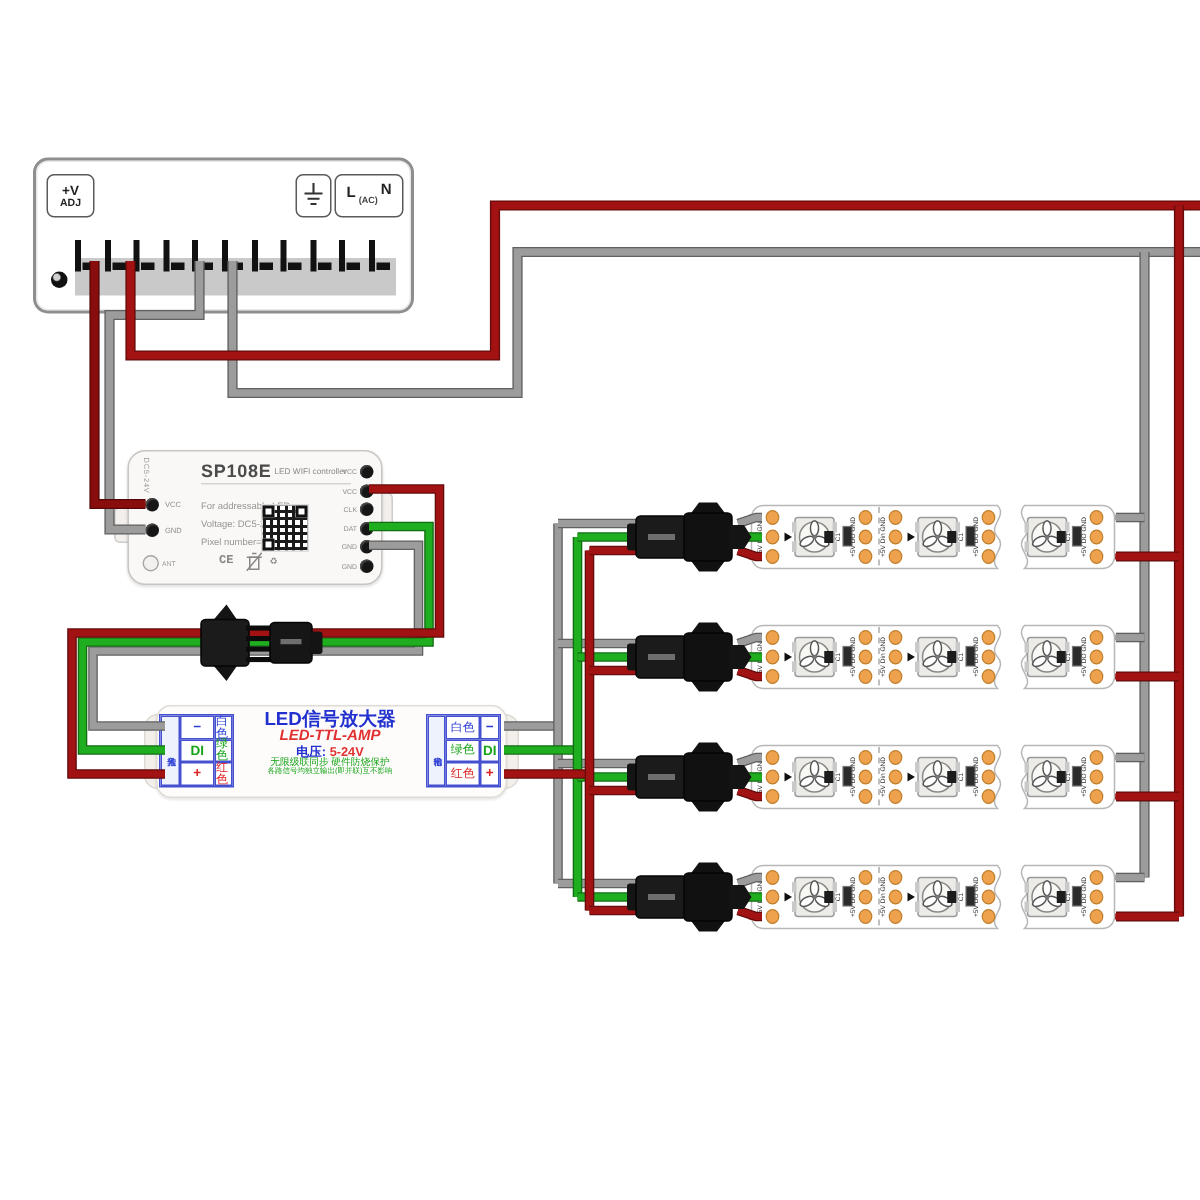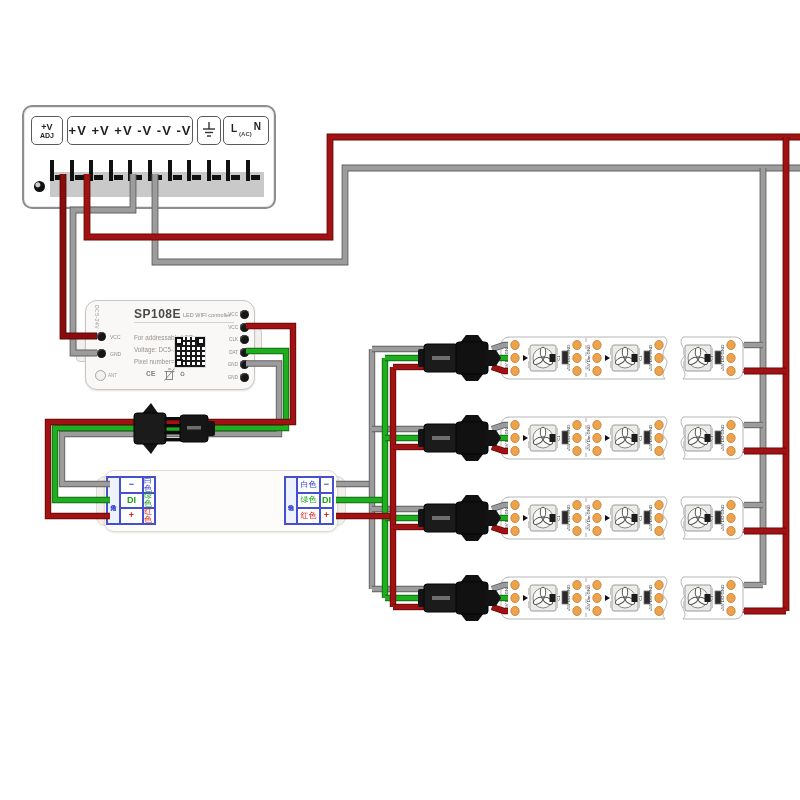--- a/index.html
+++ b/index.html
@@ -68,21 +68,20 @@
 
 <div id="stage">
   <div id="comp-layer">
 
     <div class="abs psu">
       <div class="psu-labelrow">
         <div class="lblbox adj-box">
           <span class="a1">+V</span>
           <span class="a2">ADJ</span>
         </div>
-        <div class="lblbox v-box">+V +V +V -V -V -V</div>
         <div class="lblbox gnd-box">
           <svg width="14" height="17" viewBox="0 0 14 17">
             <g stroke="#333" stroke-width="1.4" fill="none">
               <line x1="7" y1="0" x2="7" y2="7"></line>
               <line x1="1" y1="7" x2="13" y2="7"></line>
               <line x1="3" y1="10.5" x2="11" y2="10.5"></line>
               <line x1="5" y1="14" x2="9" y2="14"></line>
             </g>
           </svg>
         </div>
@@ -183,20 +182,30 @@
         <div class="nm c2">红色</div>
       </div>
       <div class="amp-table at-right">
         <div class="vert">信号输出</div>
         <div class="nm c0">白色</div>
         <div class="sym c0">−</div>
         <div class="nm c1">绿色</div>
         <div class="sym c1">DI</div>
         <div class="nm c2">红色</div>
         <div class="sym c2">+</div>
+      </div>
+      <div class="amp-center">
+        <div class="amp-title">LED信号放大器</div>
+        <div class="amp-sub">LED-TTL-AMP</div>
+        <div class="amp-volt">
+          <span class="vl">电压:</span>
+          <span class="vv">5-24V</span>
+        </div>
+        <div class="amp-f1">无限级联同步 硬件防烧保护</div>
+        <div class="amp-f2">各路信号均独立输出(即并联)互不影响</div>
       </div>
     </div>
 
     <div id="strips">
         <svg class="strip-host" style="left:499px;top:335px" width="246" height="46" viewBox="0 0 246 46">
           <g stroke-width="4" fill="none">
             <line x1="0" y1="10" x2="15" y2="10" stroke="#9c9c9c"></line>
             <line x1="0" y1="23" x2="15" y2="23" stroke="#1fae1f"></line>
             <line x1="0" y1="36" x2="15" y2="36" stroke="#a31212"></line>
             <line x1="237" y1="10" x2="246" y2="10" stroke="#9c9c9c"></line>

